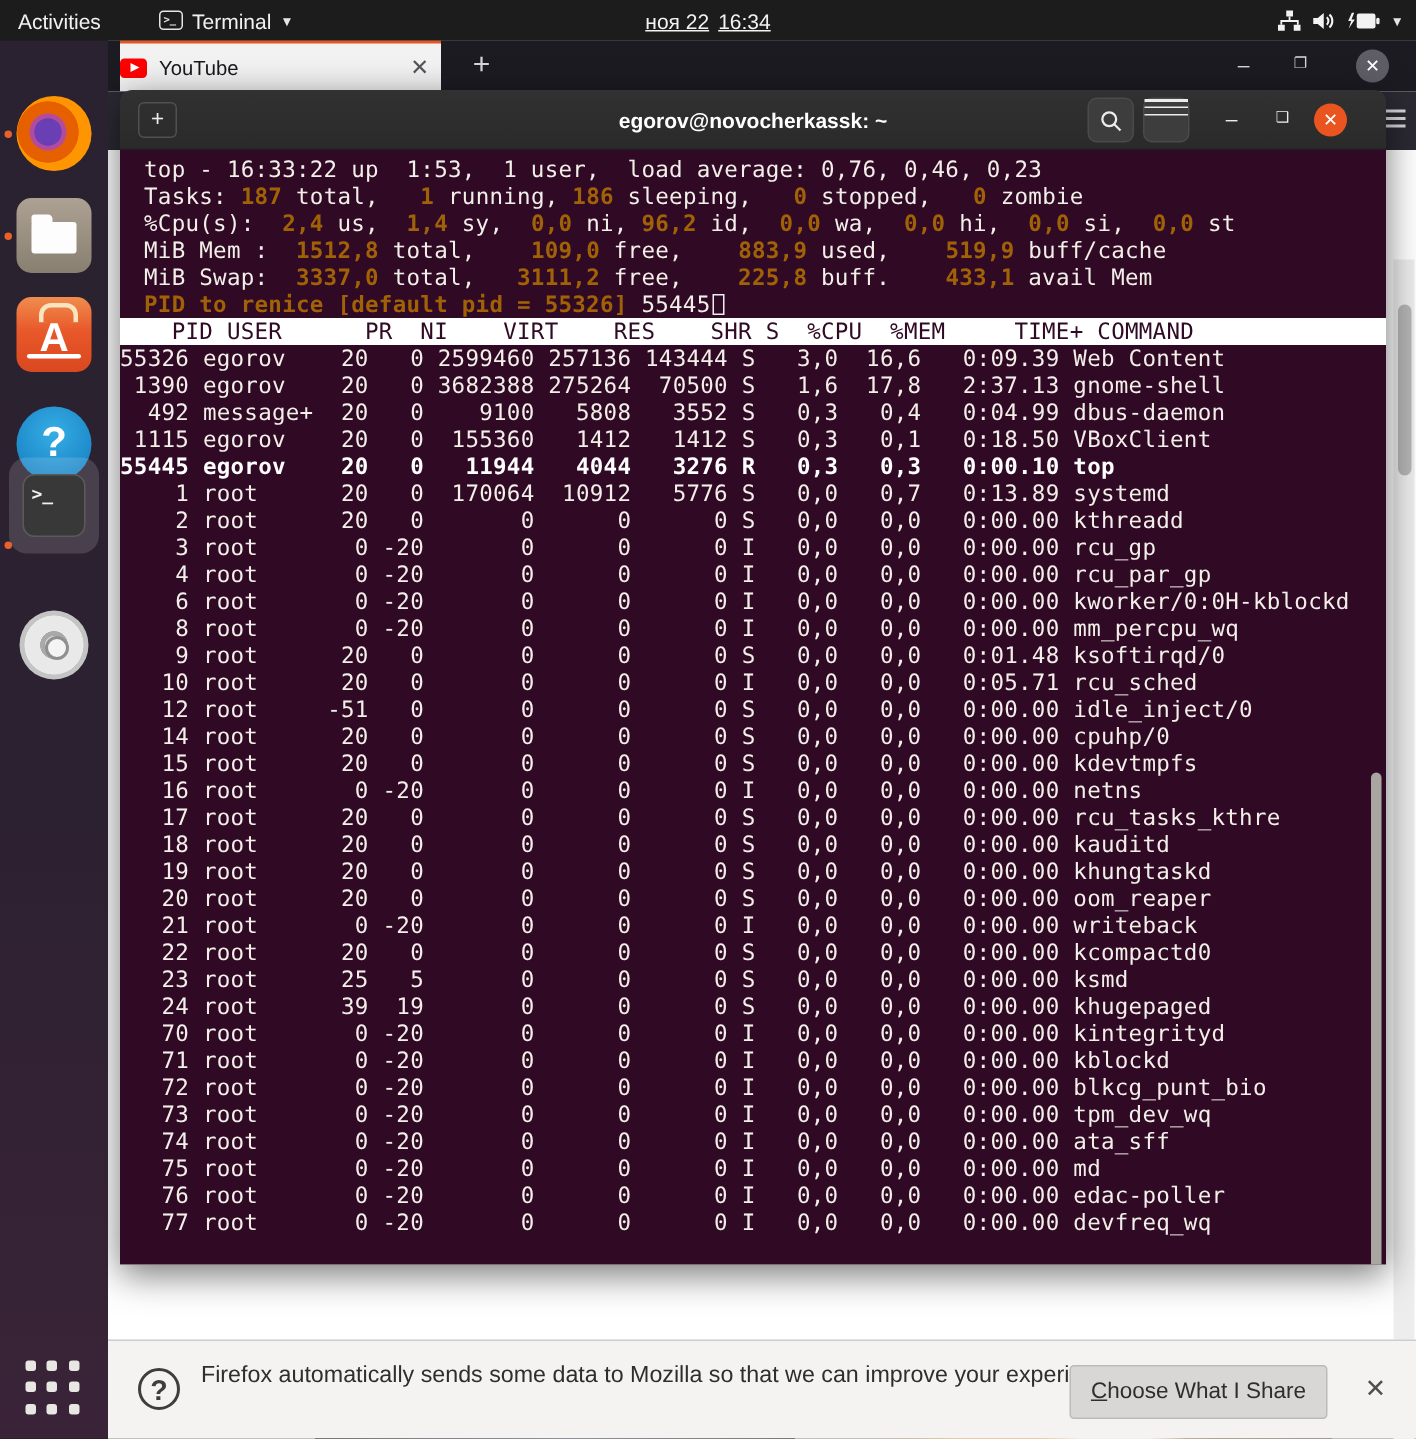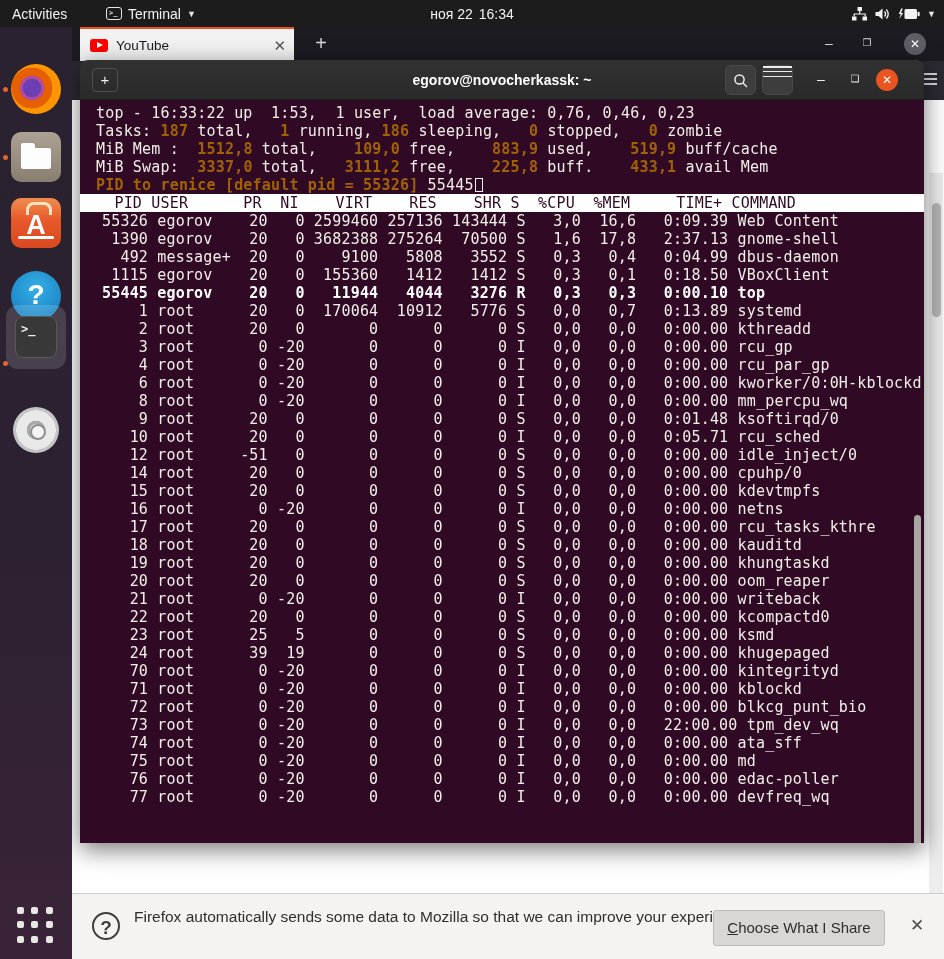--- a/index.html
+++ b/index.html
@@ -8,21 +8,21 @@
 
   
   #topbar { position:absolute; left:0; top:0; width:944px; height:27px; background:#1c1c1c;
             color:#f2f2f2; font-size:14px; z-index:60; }
   #topbar .item { position:absolute; top:0; height:27px; display:flex; align-items:center; gap:6px; }
   #activities { left:12px;justify-content:flex-end; }
   #appmenu { left:106px; }
   .mini-term { width:16px; height:13px; border:1.2px solid #e6e6e6; border-radius:3px;
                font:bold 7px "DejaVu Sans Mono",monospace; color:#e6e6e6; padding:1px 0 0 2px; }
   .caret-down { font-size:9px; color:#e6e6e6; }
-  #clock { left:0; width:944px; justify-content:center; gap:10px; }
+  #clock { left:0; width:944px; justify-content:center; gap:10px;text-decoration:underline; }
   #tray { right:8px; gap:12px; }
   #tray svg { display:block; }
 
   
   #dock { position:absolute; left:0; top:27px; width:72px; height:932px; z-index:50;
           background:linear-gradient(180deg,#2a2230 0%,#2c2130 55%,#3a2338 100%); }
   .dock-icon { position:absolute; left:11px; width:50px; height:50px; }
   .run-dot { position:absolute; left:3px; width:5px; height:5px; border-radius:50%; background:#e8612c; }
   #ic-firefox { border-radius:50%;
     background:radial-gradient(circle at 42% 48%, #6a3fb5 0 23%, #b14ba0 24% 30%, #e66000 33% 52%, #ff9500 53% 74%, #ffd23e 75% 100%); }
@@ -46,21 +46,21 @@
   #ic-disc:before { content:""; position:absolute; left:17px; top:17px; width:12px; height:12px;
              border-radius:50%; background:#f4f4f4; border:2px solid #8f8f8f; }
   #app-grid { position:absolute; left:17px; top:880px; width:38px; height:38px;
               display:grid; grid-template-columns:repeat(3,1fr); gap:5px; }
   #app-grid i { width:7px; height:7px; border-radius:2px; background:#e9e7e4; }
 
   
   #firefox { position:absolute; left:72px; top:27px; width:872px; height:932px; background:#fff; z-index:10; }
   #fx-tabbar { position:absolute; left:0; top:0; width:872px; height:34px; background:#1c1b22; }
   #fx-tab { position:absolute; left:8px; top:0; width:214px; height:34px; background:#f2f2f2;
-            border-top:2px solid #e95420; display:flex; align-items:center; padding:0 8px 0 10px;
+            border-top:2px solid #e95420; display:flex; align-items:center; padding:0 8px 0 0;
             font-size:13.5px; color:#18171d; }
   #fx-favicon { width:18px; height:13px; background:#f202; background:#ff0000; border-radius:3px;
                 margin-right:8px; position:relative; flex:none; }
   #fx-favicon:before { content:""; position:absolute; left:7px; top:3.2px;
                 border-left:6px solid #fff; border-top:3.4px solid transparent; border-bottom:3.4px solid transparent; }
   #fx-tab-close { margin-left:auto; color:#55545a; font-size:15px; line-height:1; }
   #fx-newtab { position:absolute; left:236px; top:4px; width:26px; height:26px; color:#d7d7db;
                font-size:20px; text-align:center; line-height:25px; border-radius:4px; }
   .fx-ctl { position:absolute; top:0; height:34px; width:30px; color:#d7d7db; text-align:center;
             line-height:32px; font-size:14px; }
@@ -117,21 +117,21 @@
   #t-min { left:728px; } #t-max { left:762px; font-size:10px; }
   #t-close { position:absolute; left:796px; top:9px; width:22px; height:22px; border-radius:50%;
              background:#e95420; color:#fff; text-align:center; line-height:22px; font-size:12px; }
 
   #t-body { position:absolute; left:0; top:40px; width:844px; height:743px; background:#300a24;
             font-family:"DejaVu Sans Mono",monospace; font-size:15px; line-height:18px;
             letter-spacing:.18px; color:#f2efe9; padding-top:4px; overflow:hidden; }
   .tline { white-space:pre; padding-left:16px; height:18px; }
   .tline b, .trow b { color:#a16207; }
   #t-tablehead { background:#fff; color:#300a24; }
-  .trow { white-space:pre; padding-left:22px; height:18px; }
+  .trow { white-space:pre; padding-left:0; height:18px; }
   .trow.hot { font-weight:bold; color:#fff; }
   #t-cursor { display:inline-block; width:8px; height:14px; border:1px solid #efefef;
               vertical-align:-2px; margin-left:1px; }
   #t-scroll-thumb { position:absolute; right:3px; top:415px; width:7px; height:364px;
                     background:#a9a6a1; border-radius:4px; }
 </style>
 </head>
 <body>
 
 <div id="topbar">
@@ -247,20 +247,21 @@
     </div>
     <div class="t-wmctl" id="t-min">–</div>
     <div class="t-wmctl" id="t-max">❏</div>
     <div id="t-close">✕</div>
   </div>
 
   <div id="t-body">
     <div id="t-summary">
         <div class="tline"><span>top - 16:33:22 up  1:53,  1 user,  load average: 0,76, 0,46, 0,23</span></div>
         <div class="tline"><span>Tasks: </span><b>187</b><span> total,   </span><b>1</b><span> running, </span><b>186</b><span> sleeping,   </span><b>0</b><span> stopped,   </span><b>0</b><span> zombie</span></div>
+        <div class="tline"><span>%Cpu(s):  </span><b>2,4</b><span> us,  </span><b>1,4</b><span> sy,  </span><b>0,0</b><span> ni, </span><b>96,2</b><span> id,  </span><b>0,0</b><span> wa,  </span><b>0,0</b><span> hi,  </span><b>0,0</b><span> si,  </span><b>0,0</b><span> st</span></div>
         <div class="tline"><span>MiB Mem :  </span><b>1512,8</b><span> total,    </span><b>109,0</b><span> free,    </span><b>883,9</b><span> used,    </span><b>519,9</b><span> buff/cache</span></div>
         <div class="tline"><span>MiB Swap:  </span><b>3337,0</b><span> total,   </span><b>3111,2</b><span> free,    </span><b>225,8</b><span> buff.    </span><b>433,1</b><span> avail Mem</span></div>
         <div class="tline"><b>PID to renice [default pid = 55326]</b><span> 55445</span><span id="t-cursor"></span></div>
       </div>
     <div class="tline" id="t-tablehead">  PID USER      PR  NI    VIRT    RES    SHR S  %CPU  %MEM     TIME+ COMMAND</div>
     <div id="t-rows">
         <div class="trow">55326 egorov    20   0 2599460 257136 143444 S   3,0  16,6   0:09.39 Web Content</div>
         <div class="trow"> 1390 egorov    20   0 3682388 275264  70500 S   1,6  17,8   2:37.13 gnome-shell</div>
         <div class="trow">  492 message+  20   0    9100   5808   3552 S   0,3   0,4   0:04.99 dbus-daemon</div>
         <div class="trow"> 1115 egorov    20   0  155360   1412   1412 S   0,3   0,1   0:18.50 VBoxClient</div>
@@ -281,21 +282,21 @@
         <div class="trow">   18 root      20   0       0      0      0 S   0,0   0,0   0:00.00 kauditd</div>
         <div class="trow">   19 root      20   0       0      0      0 S   0,0   0,0   0:00.00 khungtaskd</div>
         <div class="trow">   20 root      20   0       0      0      0 S   0,0   0,0   0:00.00 oom_reaper</div>
         <div class="trow">   21 root       0 -20       0      0      0 I   0,0   0,0   0:00.00 writeback</div>
         <div class="trow">   22 root      20   0       0      0      0 S   0,0   0,0   0:00.00 kcompactd0</div>
         <div class="trow">   23 root      25   5       0      0      0 S   0,0   0,0   0:00.00 ksmd</div>
         <div class="trow">   24 root      39  19       0      0      0 S   0,0   0,0   0:00.00 khugepaged</div>
         <div class="trow">   70 root       0 -20       0      0      0 I   0,0   0,0   0:00.00 kintegrityd</div>
         <div class="trow">   71 root       0 -20       0      0      0 I   0,0   0,0   0:00.00 kblockd</div>
         <div class="trow">   72 root       0 -20       0      0      0 I   0,0   0,0   0:00.00 blkcg_punt_bio</div>
-        <div class="trow">   73 root       0 -20       0      0      0 I   0,0   0,0   22:00.00 tpm_dev_wq</div>
+        <div class="trow">   73 root       0 -20       0      0      0 I   0,0   0,0   0:00.00 tpm_dev_wq</div>
         <div class="trow">   74 root       0 -20       0      0      0 I   0,0   0,0   0:00.00 ata_sff</div>
         <div class="trow">   75 root       0 -20       0      0      0 I   0,0   0,0   0:00.00 md</div>
         <div class="trow">   76 root       0 -20       0      0      0 I   0,0   0,0   0:00.00 edac-poller</div>
         <div class="trow">   77 root       0 -20       0      0      0 I   0,0   0,0   0:00.00 devfreq_wq</div>
       </div>
     <div id="t-scroll-thumb"></div>
   </div>
 </div>
 
 </body></html>

